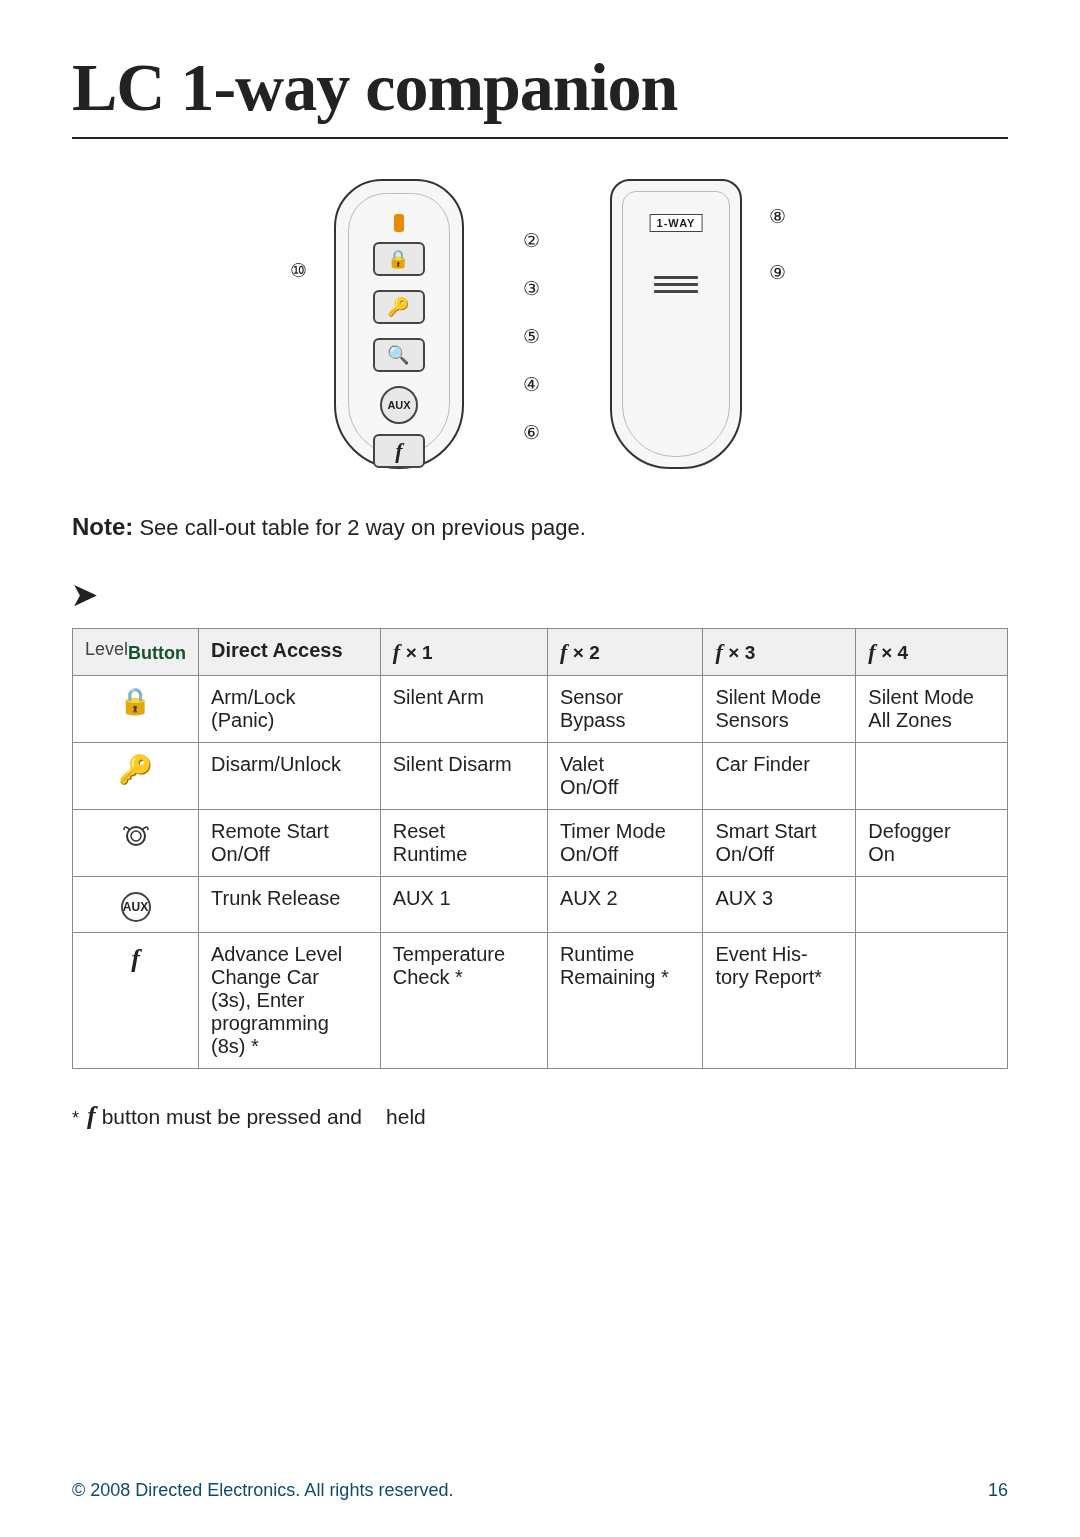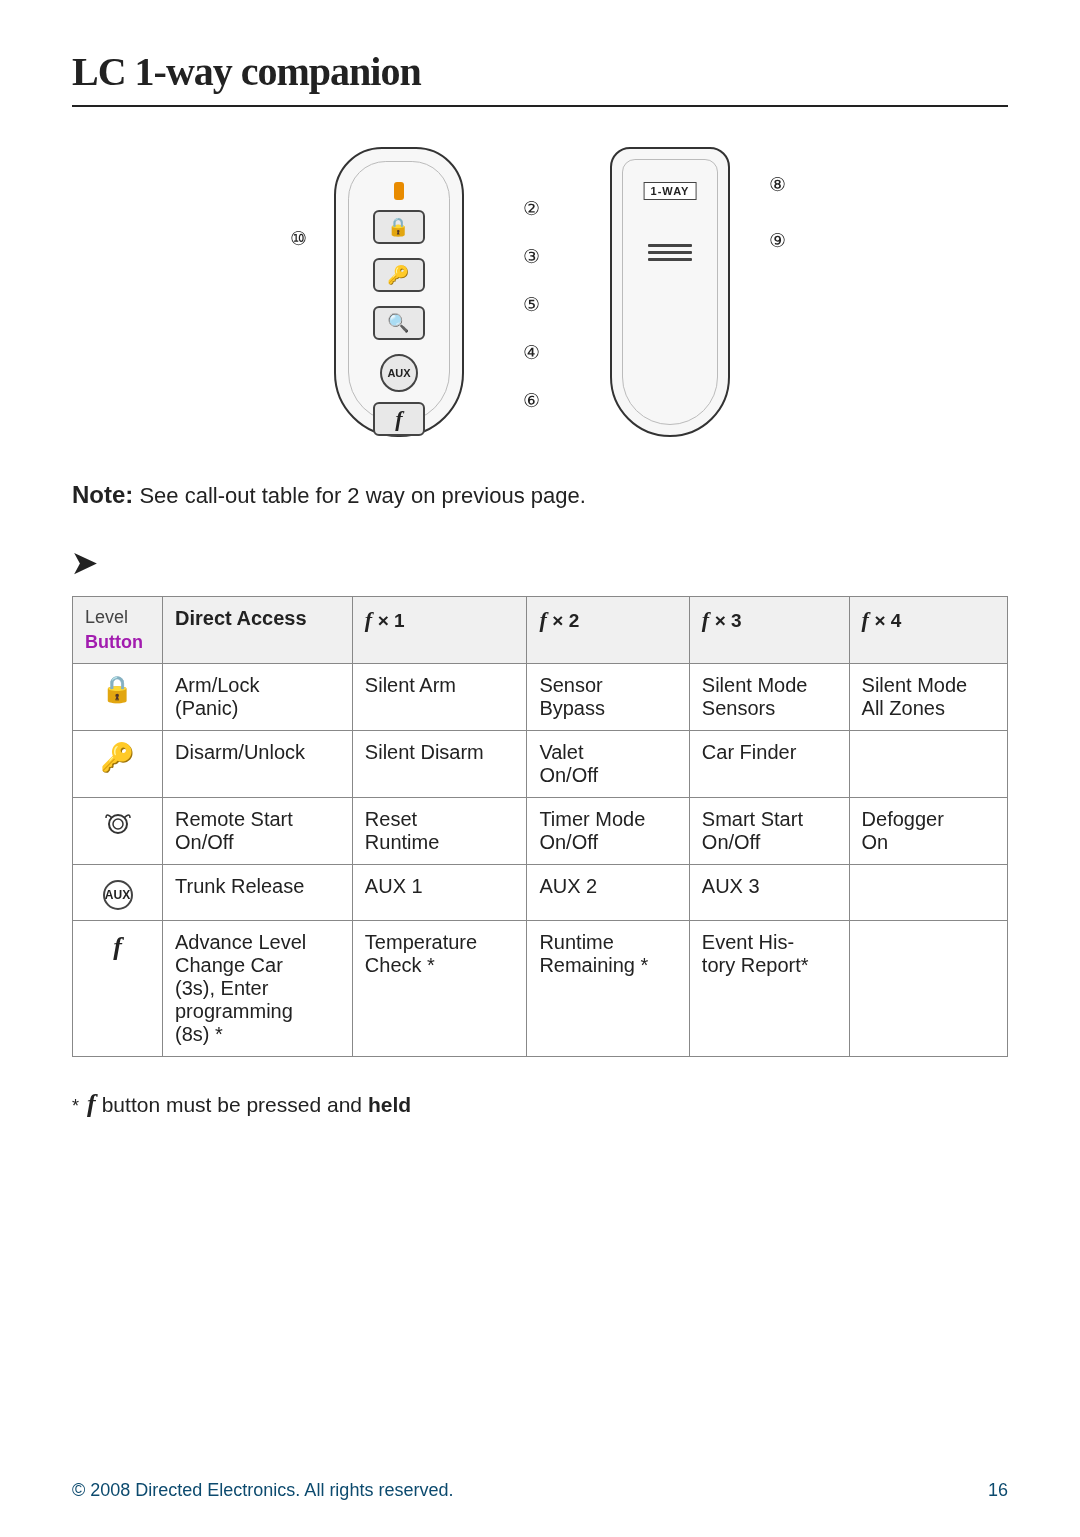--- a/index.html
+++ b/index.html
@@ -10,21 +10,21 @@
       width: 1080px;
       min-height: 1537px;
       padding: 48px 72px 48px 72px;
       color: #222;
       font-size: 22px;
       position: relative;
     }
 
     
     .page-title {
-      font-size: 40px;
+      font-size: 68px;
       font-weight: bold;
       font-family: Georgia, 'Times New Roman', serif;
       letter-spacing: -1px;
       margin-bottom: 10px;
     }
     .page-title-line {
       border-top: 2px solid #222;
       margin-bottom: 30px;
     }
 
@@ -117,21 +117,21 @@
     
     .remote-right-wrap {
       position: relative;
       width: 200px;
       height: 320px;
     }
     .remote-body-right {
       position: absolute;
       left: 20px;
       top: 10px;
-      width: 120px;
+      width: 132px;
       height: 290px;
       border: 2.5px solid #333;
       border-radius: 20px 20px 60px 60px;
       background: #f7f7f7;
     }
     .remote-body-right-inner {
       position: absolute;
       left: 10px;
       top: 10px;
       right: 10px;
@@ -223,24 +223,23 @@
       text-align: left;
     }
     .col-level {
       width: 90px;
       text-align: left;
       font-size: 18px;
       background: #f0f0f0;
     }
     .col-level-inner {
       display: flex;
-      flex-direction: column;
     }
     .level-label { font-size: 18px; font-weight: normal; color: #444; }
-    .button-label { font-size: 18px; font-weight: bold; color: #a21caf; margin-top: 4px; }
+    .button-label { font-size: 18px; font-weight: bold; color: #14532d; margin-top: 4px; }
 
     .header-direct {
       font-size: 20px;
       font-weight: bold;
       min-width: 120px;
     }
     .fx-label {
       font-size: 19px;
     }
     .icon-f {
@@ -279,21 +278,21 @@
     .footer-note {
       font-size: 21px;
       margin-top: 8px;
       margin-bottom: 32px;
       display: flex;
       align-items: baseline;
       gap: 6px;
     }
     .footer-note .star { font-size: 18px; margin-right: 2px; }
     .footer-note .f-italic { font-style: italic; font-weight: bold; font-size: 26px; font-family: Georgia, serif; }
-    .footer-note .held-bold { font-weight: bold; }
+    .footer-note .held-bold { font-weight: normal; margin-left: 18px; }
 
     .page-footer {
       position: absolute;
       bottom: 36px;
       left: 72px;
       right: 72px;
       display: flex;
       justify-content: space-between;
       font-size: 18px;
       color: #0c4a6e;

